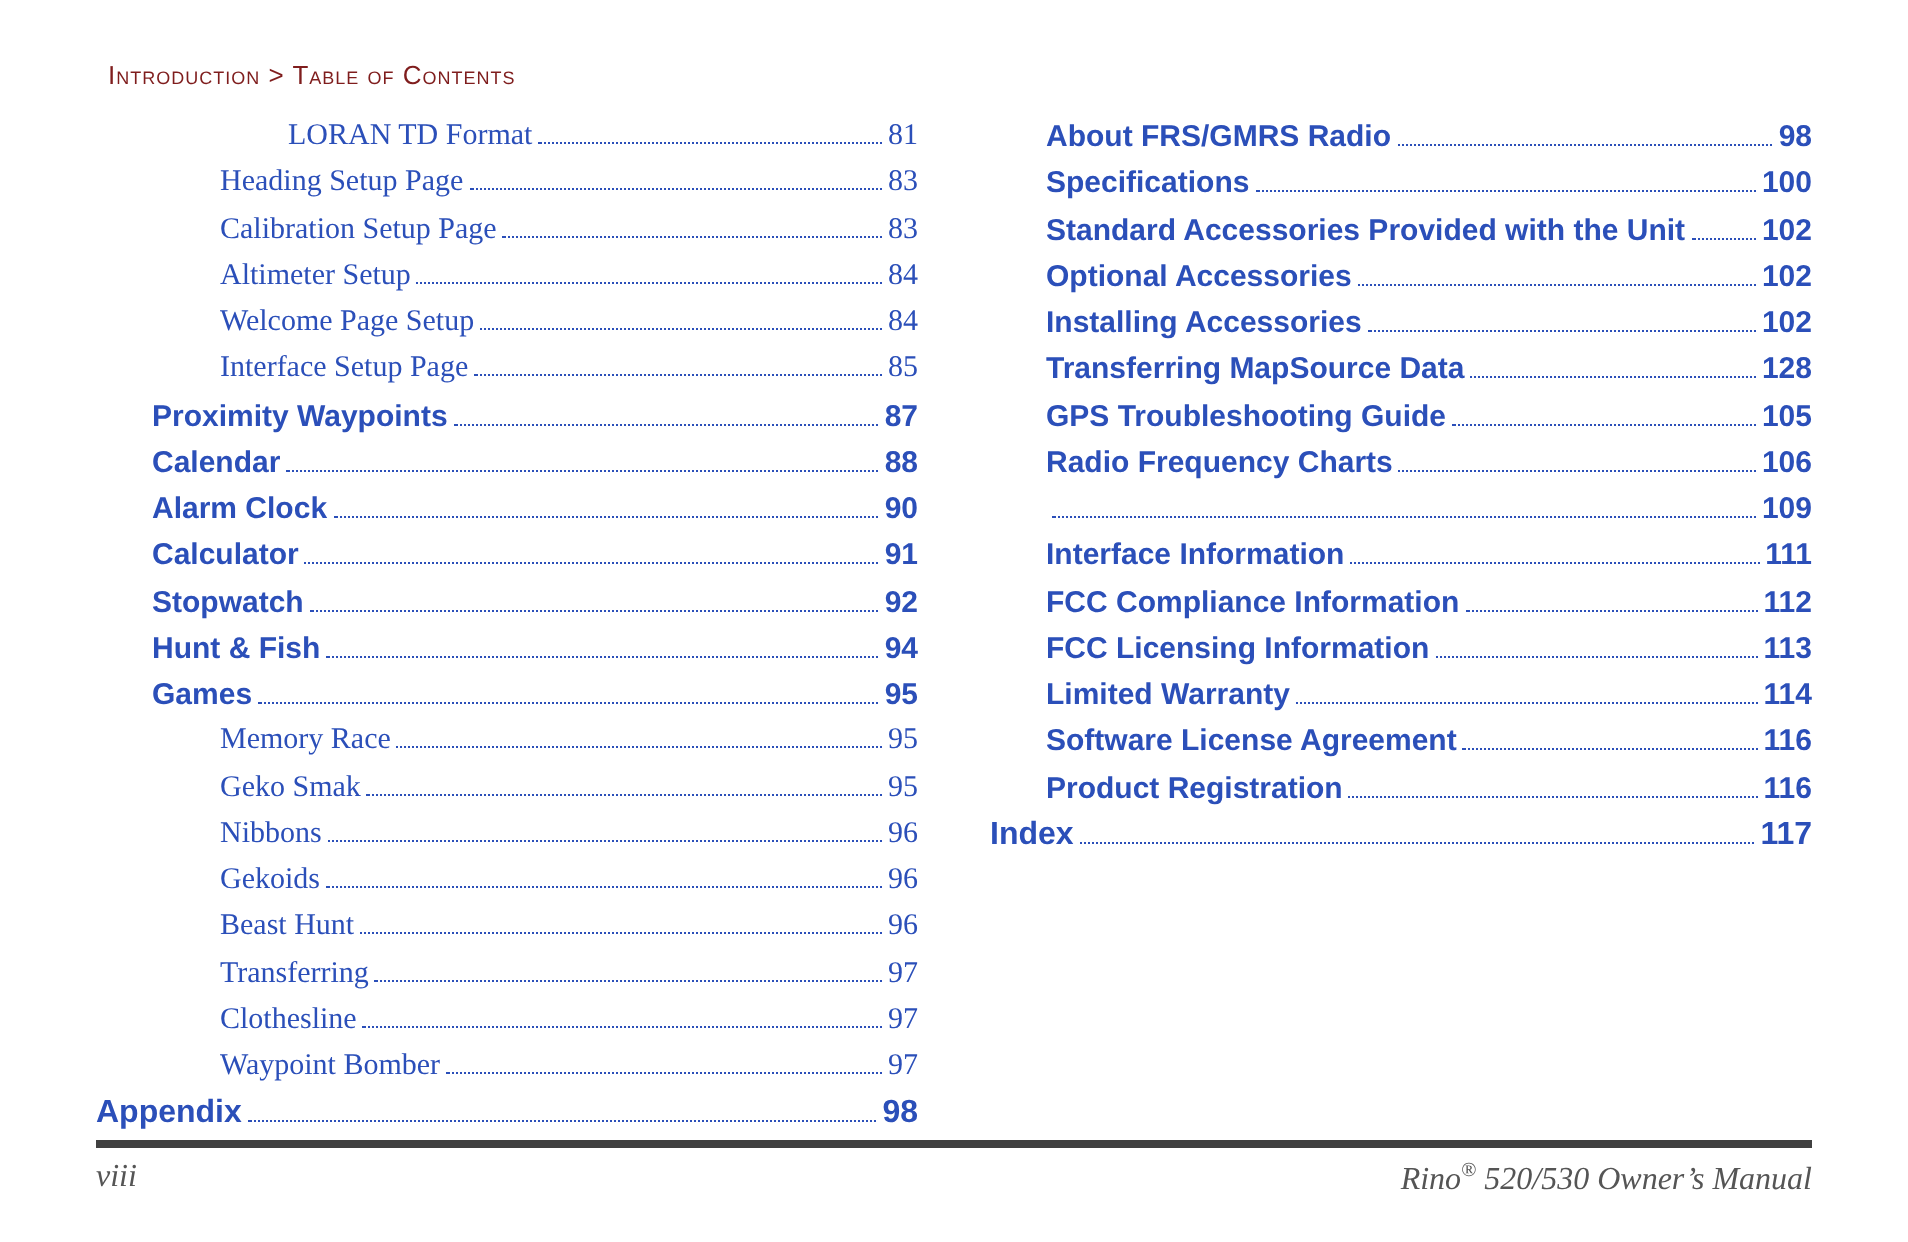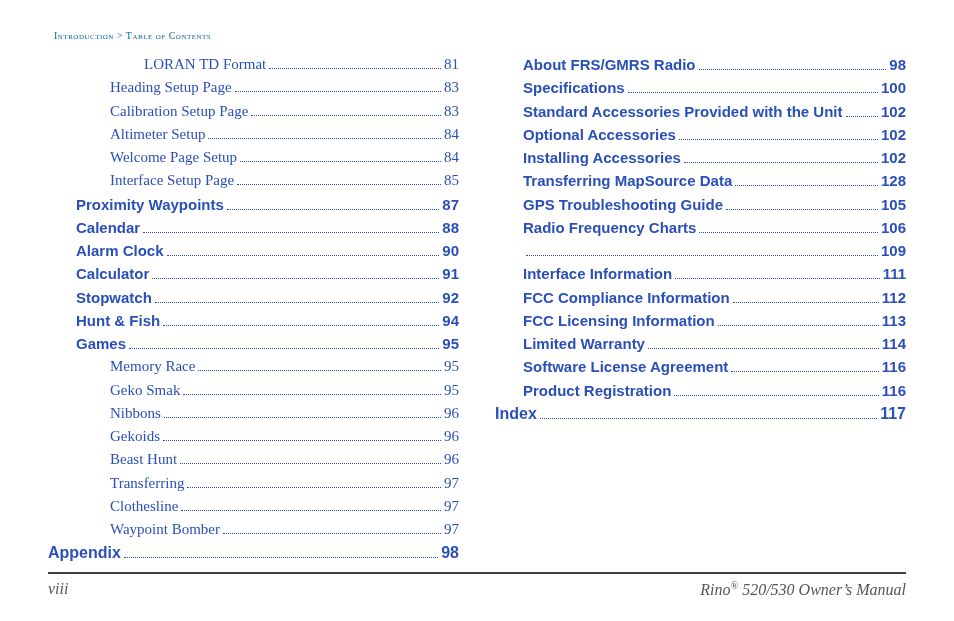--- a/index.html
+++ b/index.html
@@ -8,26 +8,26 @@
     width: 954px; height: 621px;
     background: #fff;
     font-family: "Times New Roman", Times, serif;
   }
   .page {
     position: relative;
     width: 954px; height: 621px;
     padding: 30px 48px 20px 48px;
   }
   .breadcrumb {
-    color: #0369a1;
-    font-size: 10px;
+    color: #7f1d1d;
+    font-size: 13px;
     font-variant: small-caps;
     letter-spacing: 0.5px;
     margin: 0 0 12px 6px;
-    font-family: Liberation Serif, serif;
+    font-family: Liberation Sans, sans-serif;
   }
   .columns {
     display: flex;
     gap: 36px;
   }
   .col { flex: 1; }
   .toc-row {
     display: flex;
     align-items: baseline;
     white-space: nowrap;
@@ -67,21 +67,21 @@
   .lvl4 {
     color: #2b4fb9;
     font-weight: normal;
     font-family: "Times New Roman", Times, serif;
     font-size: 15px;
     padding-left: 96px;
   }
   .footer {
     position: absolute;
     left: 48px; right: 48px; bottom: 22px;
-    border-top: 2px solid #404040;
+    border-top: 4px solid #404040;
     padding-top: 6px;
     display: flex; justify-content: space-between;
     font-style: italic;
     color: #555;
     font-family: "Times New Roman", Times, serif;
     font-size: 16px;
   }
   .footer .right sup { font-size: 10px; }
 </style>
 </head>

